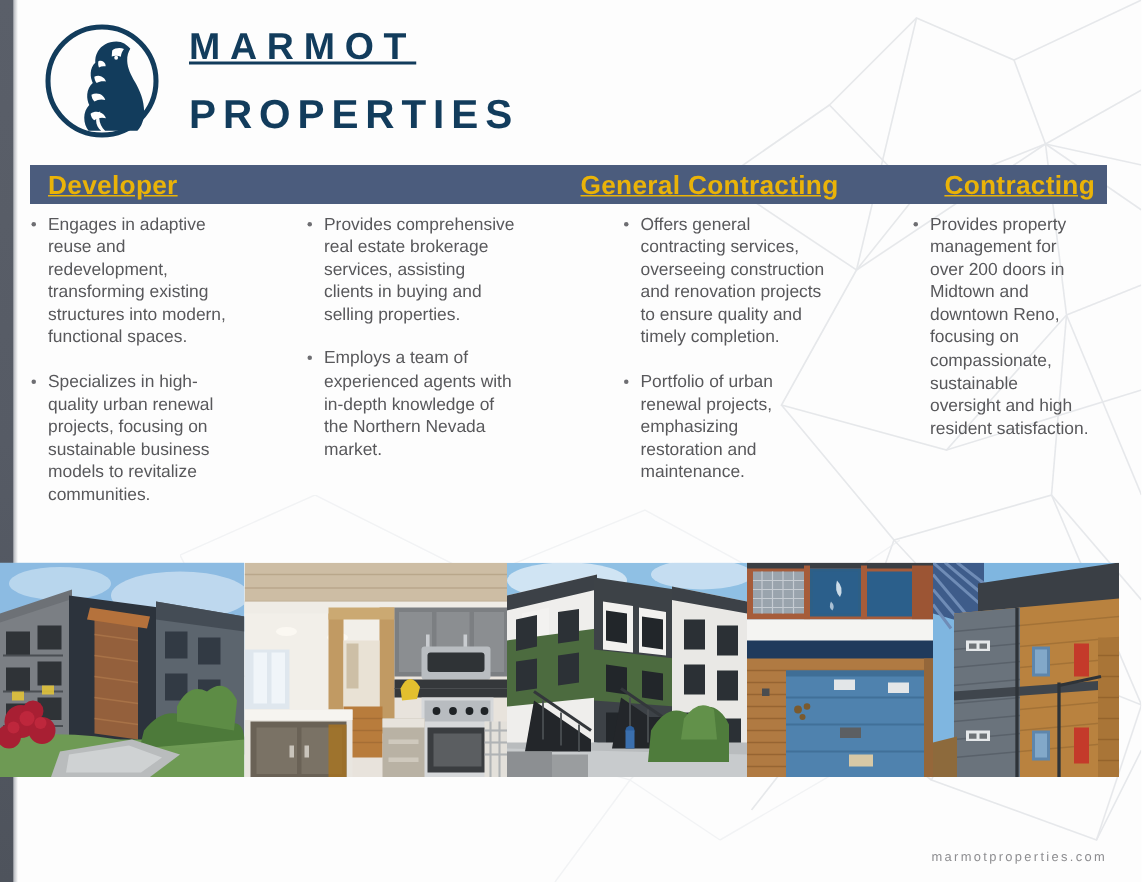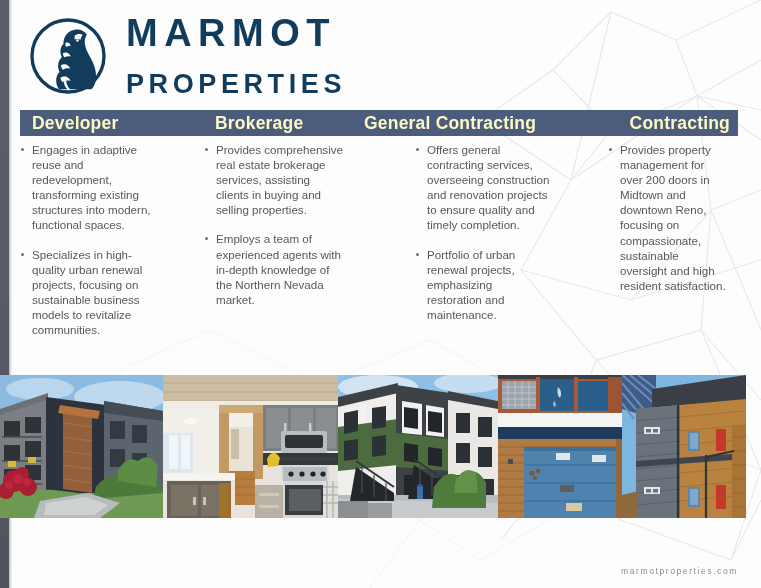--- a/index.html
+++ b/index.html
@@ -22,29 +22,29 @@
     background:linear-gradient(90deg,rgba(120,125,135,.55),rgba(255,255,255,0));}
 
   
   .logo-wrap{position:absolute;left:28px;top:14px;display:flex;align-items:center;}
   .logo-mark{width:80px;height:80px;flex:0 0 auto;}
   .wordmark{margin-left:18px;line-height:1;}
   .wm-1,.wm-2{
     color:#123c5c;font-weight:bold;display:block;
     font-family:"Liberation Sans", sans-serif;
   }
-  .wm-1{font-size:38px;letter-spacing:6.5px;}
+  .wm-1{font-size:25px;letter-spacing:6.5px;text-decoration:underline;}
   .wm-2{font-size:27px;letter-spacing:4.6px;margin-top:19px;}
 
   
   .header-band{position:absolute;left:20px;top:110px;width:718px;height:26px;
     background:#4b5c7d;display:flex;align-items:center;}
   .header-band .hcol{box-sizing:border-box;}
-  .hcol-title{color:#fef9c3;font-size:17.5px;font-weight:bold;letter-spacing:.2px;
-    white-space:nowrap;line-height:26px;}
+  .hcol-title{color:#eab308;font-size:17.5px;font-weight:bold;letter-spacing:.2px;
+    white-space:nowrap;line-height:26px;text-decoration:underline;}
 
   
   .cols{position:absolute;left:20px;top:142px;width:718px;height:225px;}
   .col{position:absolute;top:0;}
   .bullet-list{margin:0;padding:0;list-style:none;}
   .bullet-list li{position:relative;padding-left:12px;margin-bottom:14px;
     color:#58585b;font-size:11.6px;line-height:15.1px;}
   .bullet-list li:before{content:"";position:absolute;left:1px;top:6px;
     width:3px;height:3px;border-radius:50%;background:#6e6e72;}
 
@@ -112,24 +112,21 @@
     <div class="wordmark">
       <span class="wm-1">MARMOT</span>
       <span class="wm-2">PROPERTIES</span>
     </div>
   </div>
 
   <div class="header-band">
     <div class="hcol" style="position:absolute;left:12px;">
       <span class="hcol-title">Developer</span>
     </div>
-    <div class="hcol" style="position:absolute;left:195px;">
-      <span class="hcol-title">Brokerage</span>
-    </div>
-    <div class="hcol" style="position:absolute;left:344px;">
+    <div class="hcol" style="position:absolute;left:367px;">
       <span class="hcol-title">General Contracting</span>
     </div>
     <div class="hcol" style="position:absolute;right:8px;">
       <span class="hcol-title">Contracting</span>
     </div>
   </div>
 
   <div class="cols">
 
     <div class="col" style="left:0px;width:135px;">

